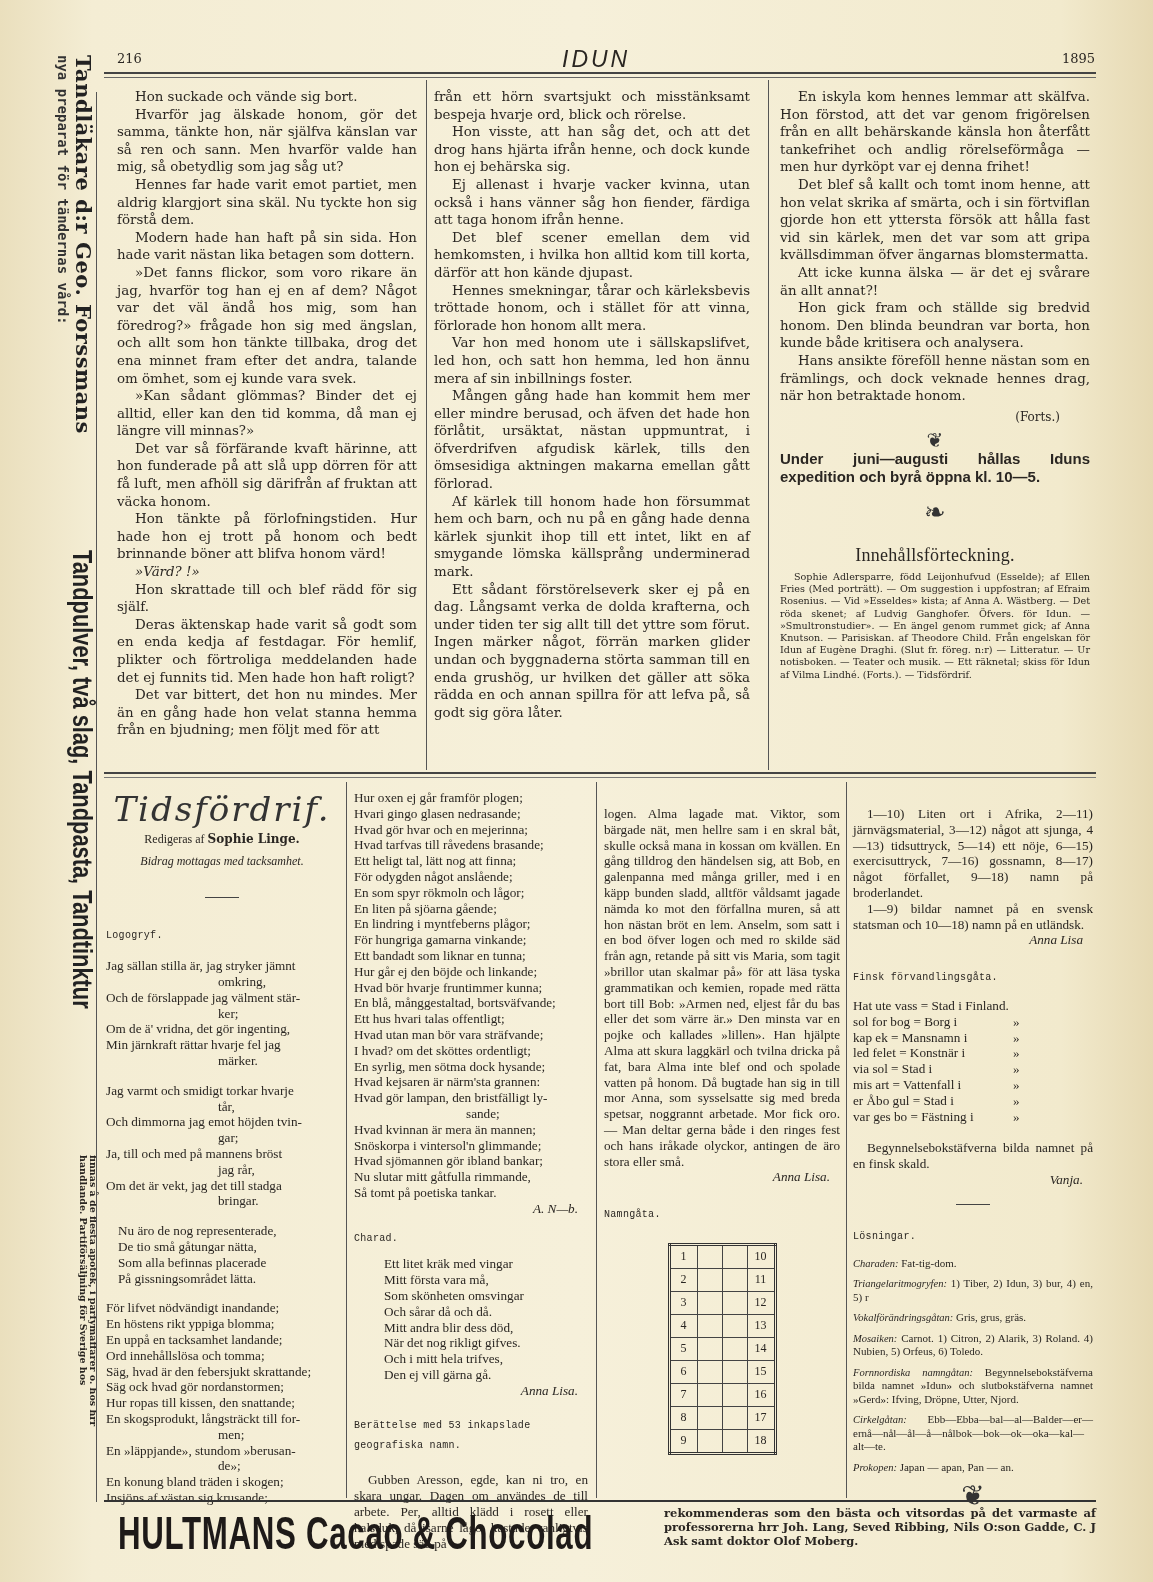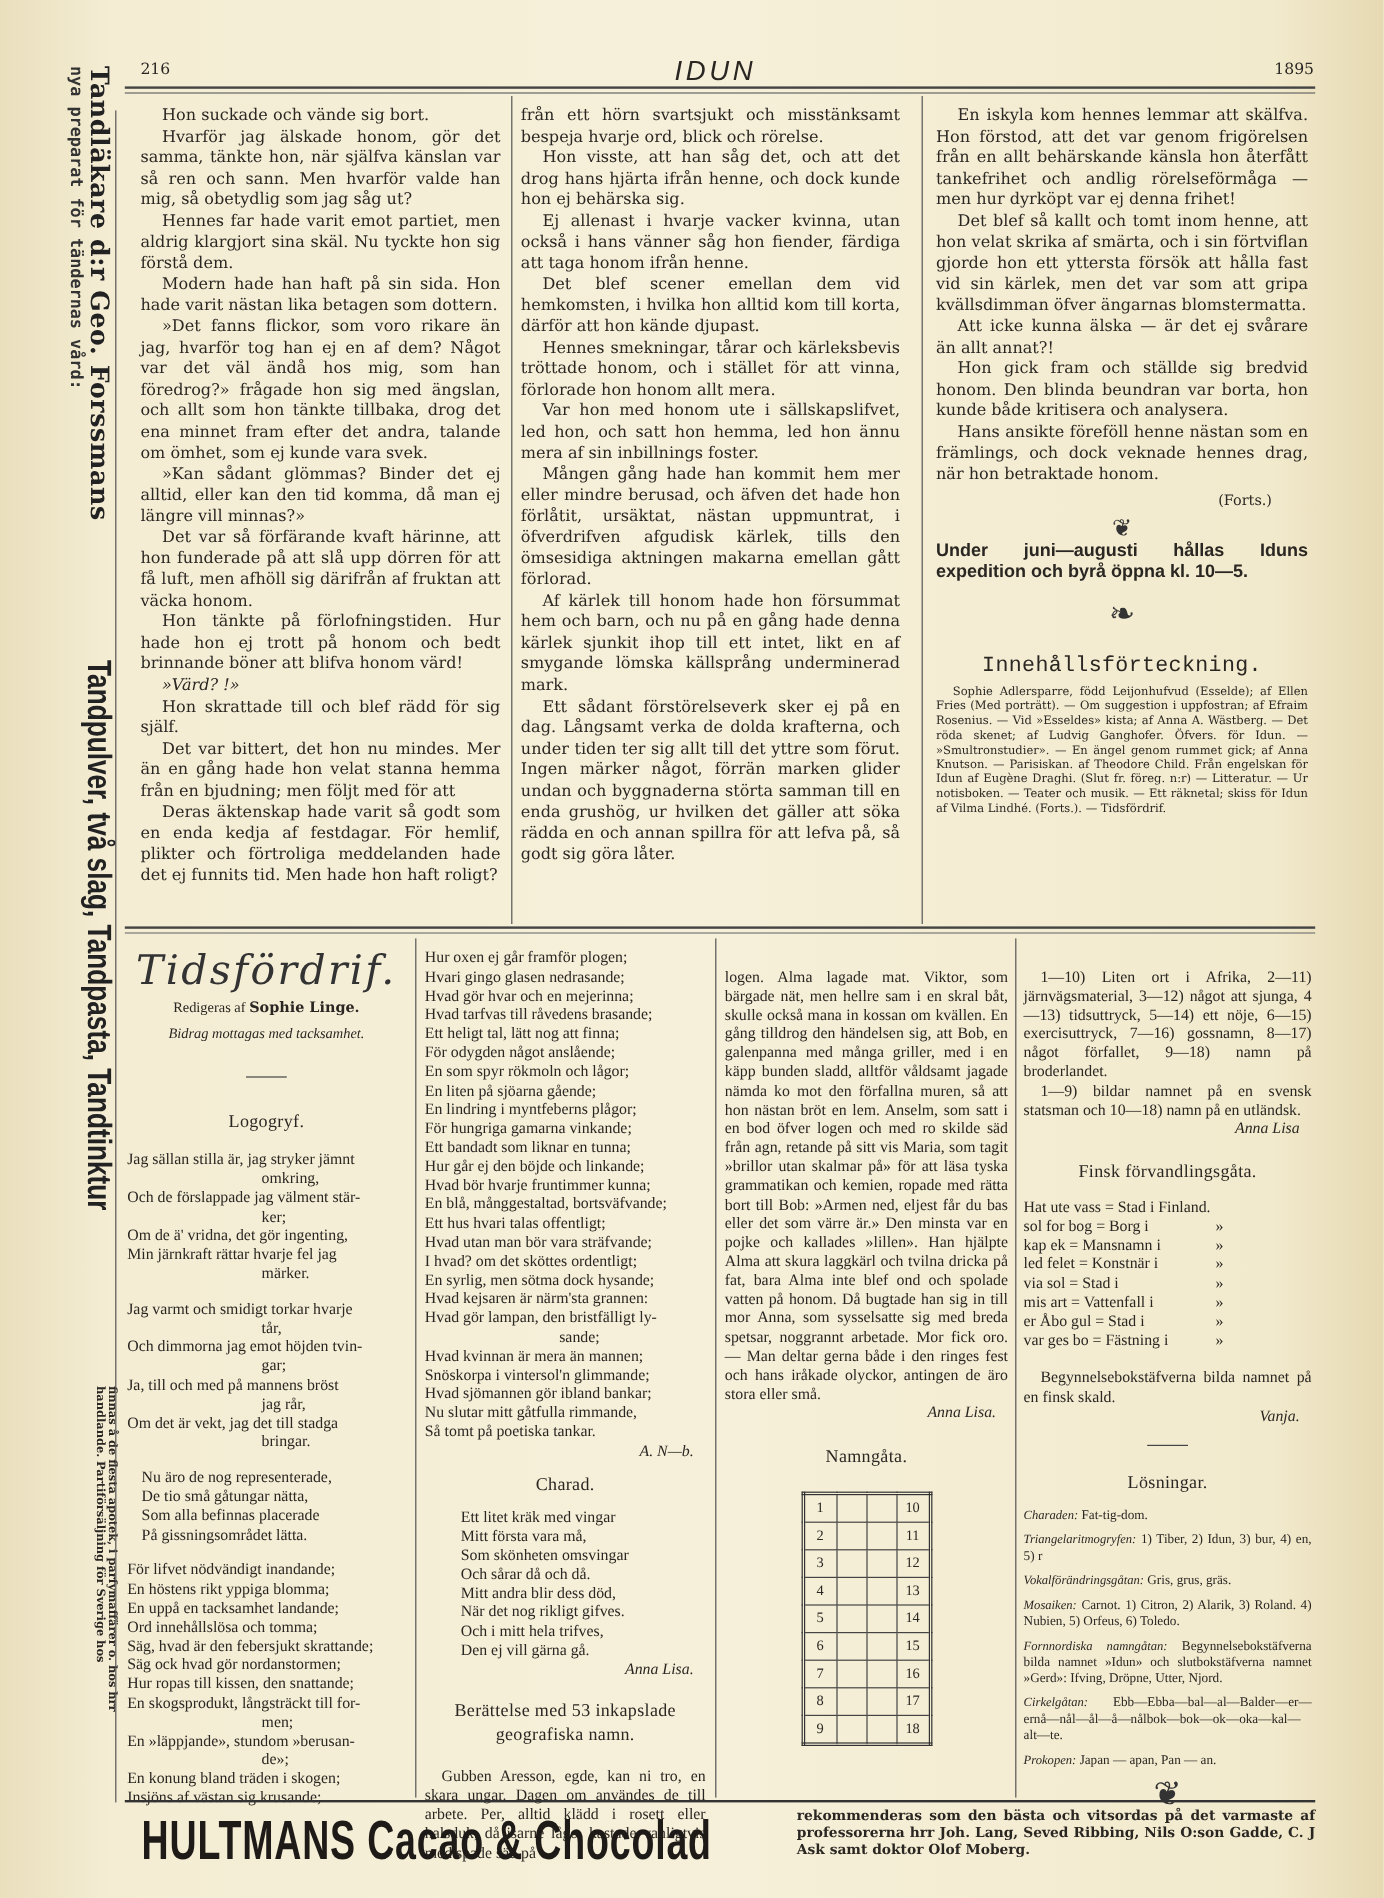--- a/index.html
+++ b/index.html
@@ -25,36 +25,36 @@
 
   .col{position:absolute;font-size:13.4px;line-height:17.6px;text-align:justify;}
   .col p{margin:0;text-indent:18px;}
   .col p.ni{text-indent:0;}
   .c1{left:117px;top:88px;width:300px;}
   .c2{left:434px;top:88px;width:316px;}
   .c3{left:780px;top:88px;width:310px;}
   .forts{text-align:right;font-size:12px;margin-top:4px;padding-right:30px;}
   .orn{text-align:center;font-size:20px;color:#333;}
   .notice{font-family:Liberation Sans, sans-serif;font-weight:bold;font-size:15px;line-height:18px;text-align:justify;}
-  .toc-h{font-family:Liberation Mono, monospace;font-size:18px;text-align:center;margin-top:26px;letter-spacing:0.3px;}
+  .toc-h{font-family:Liberation Serif, serif;font-size:18px;text-align:center;margin-top:26px;letter-spacing:0.3px;}
   .toc{font-size:9.6px;line-height:12.2px;text-align:justify;margin-top:6px;}
   .toc p{text-indent:14px;margin:0;}
   .midrule{position:absolute;left:104px;top:772px;width:992px;height:3px;border-top:2px solid #444;border-bottom:1px solid #777;}
 
   .b{position:absolute;font-family:"Liberation Serif",serif;font-size:13.2px;line-height:15.8px;}
   .b1{left:106px;top:790px;width:232px;}
   .b2{left:354px;top:790px;width:234px;}
   .b3{left:604px;top:790px;width:236px;}
   .b4{left:853px;top:790px;width:240px;}
   .tidsf{font-family:"DejaVu Serif",serif;font-size:34px;text-align:center;font-style:italic;letter-spacing:2px;margin-top:12px;color:#333;}
   .red{text-align:center;font-size:12px;margin-top:14px;}
   .red b{font-family:"DejaVu Serif",serif;}
   .bid{text-align:center;font-style:italic;font-size:12px;margin-top:6px;}
   .shortrule{width:34px;height:1px;background:#444;margin:28px auto 0;}
-  .sect{font-family:Liberation Serif, serif;font-size:15px;text-align:center;margin:30px 0 14px;letter-spacing:0.3px;}
+  .sect{font-family:Liberation Mono, monospace;font-size:10px;margin:30px 0 14px;letter-spacing:0.3px;}
   .verse{margin:0;}
   .verse div{white-space:nowrap;}
   .verse .cont{padding-left:112px;}
   .gap{height:14px;}
   .ind{padding-left:12px;}
   .sig{text-align:right;font-style:italic;padding-right:10px;}
   .prose{text-align:justify;margin-top:16px;}
   .prose p{margin:0;text-indent:14px;}
   .prose p.ni{text-indent:0;}
   table.ng{border-collapse:collapse;margin:12px auto 0;border:3px double #333;}
@@ -97,22 +97,22 @@
     <p class="ni" style="text-indent:18px">Hon suckade och vände sig bort.</p>
     <p>Hvarför jag älskade honom, gör det samma, tänkte hon, när själfva känslan var så ren och sann. Men hvarför valde han mig, så obetydlig som jag såg ut?</p>
     <p>Hennes far hade varit emot partiet, men aldrig klargjort sina skäl. Nu tyckte hon sig förstå dem.</p>
     <p>Modern hade han haft på sin sida. Hon hade varit nästan lika betagen som dottern.</p>
     <p>»Det fanns flickor, som voro rikare än jag, hvarför tog han ej en af dem? Något var det väl ändå hos mig, som han föredrog?» frågade hon sig med ängslan, och allt som hon tänkte tillbaka, drog det ena minnet fram efter det andra, talande om ömhet, som ej kunde vara svek.</p>
     <p>»Kan sådant glömmas? Binder det ej alltid, eller kan den tid komma, då man ej längre vill minnas?»</p>
     <p>Det var så förfärande kvaft härinne, att hon funderade på att slå upp dörren för att få luft, men afhöll sig därifrån af fruktan att väcka honom.</p>
     <p>Hon tänkte på förlofningstiden. Hur hade hon ej trott på honom och bedt brinnande böner att blifva honom värd!</p>
     <p style="font-style:italic">»Värd? !»</p>
     <p>Hon skrattade till och blef rädd för sig själf.</p>
+    <p>Deras äktenskap hade varit så godt som en enda kedja af festdagar. För hemlif, plikter och förtroliga meddelanden hade det ej funnits tid. Men hade hon haft roligt?</p>
     <p>Det var bittert, det hon nu mindes. Mer än en gång hade hon velat stanna hemma från en bjudning; men följt med för att</p>
-    <p>Deras äktenskap hade varit så godt som en enda kedja af festdagar. För hemlif, plikter och förtroliga meddelanden hade det ej funnits tid. Men hade hon haft roligt?</p>
   </div>
 
   <div class="col c2">
     <p class="ni">från ett hörn svartsjukt och misstänksamt bespeja hvarje ord, blick och rörelse.</p>
     <p>Hon visste, att han såg det, och att det drog hans hjärta ifrån henne, och dock kunde hon ej behärska sig.</p>
     <p>Ej allenast i hvarje vacker kvinna, utan också i hans vänner såg hon fiender, färdiga att taga honom ifrån henne.</p>
     <p>Det blef scener emellan dem vid hemkomsten, i hvilka hon alltid kom till korta, därför att hon kände djupast.</p>
     <p>Hennes smekningar, tårar och kärleksbevis tröttade honom, och i stället för att vinna, förlorade hon honom allt mera.</p>
     <p>Var hon med honom ute i sällskapslifvet, led hon, och satt hon hemma, led hon ännu mera af sin inbillnings foster.</p>
     <p>Mången gång hade han kommit hem mer eller mindre berusad, och äfven det hade hon förlåtit, ursäktat, nästan uppmuntrat, i öfverdrifven afgudisk kärlek, tills den ömsesidiga aktningen makarna emellan gått förlorad.</p>

